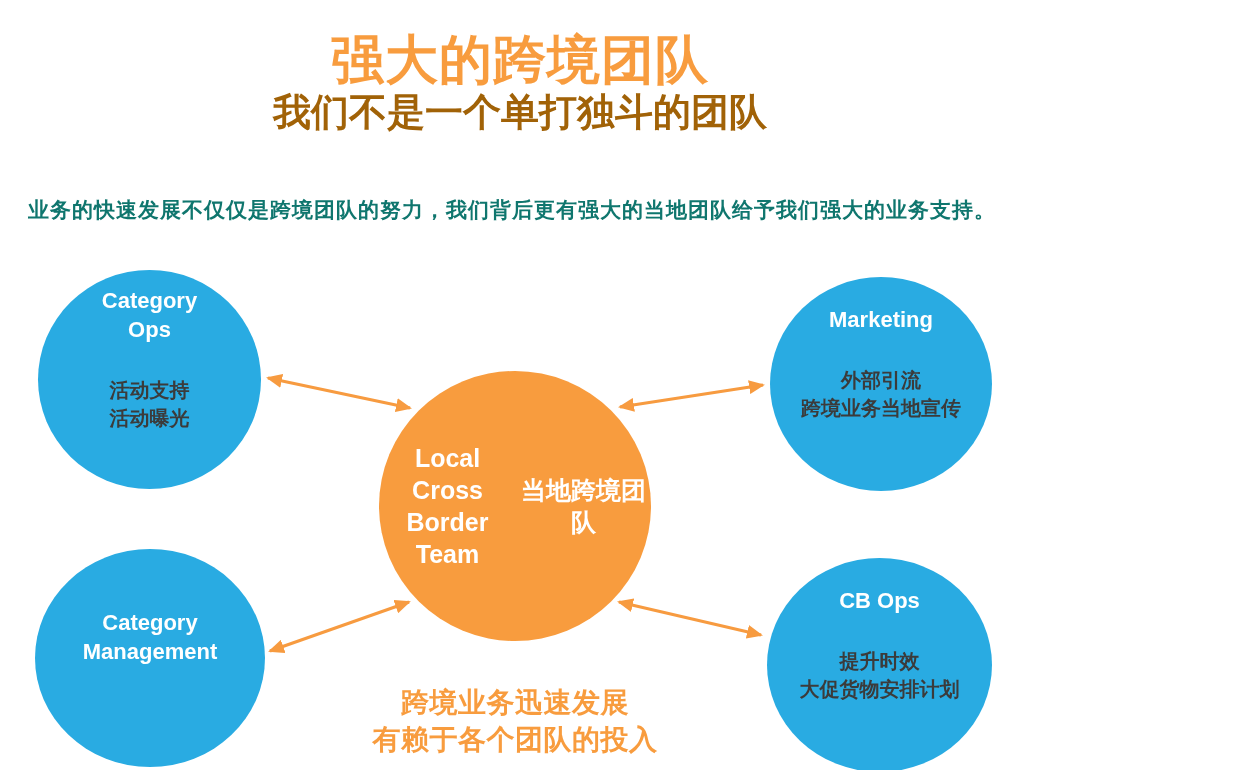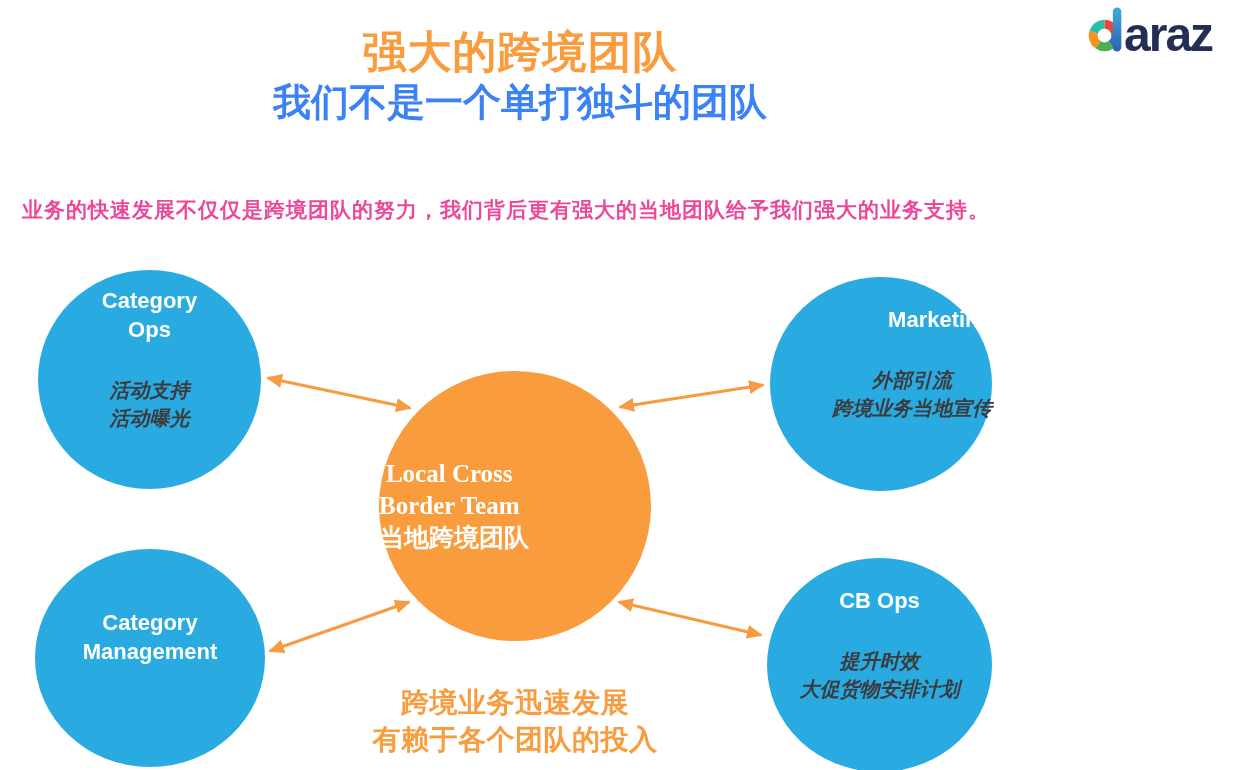--- a/index.html
+++ b/index.html
@@ -24,42 +24,41 @@
 
   
   .header {
     position: absolute;
     top: 32px; left: 0;
     width: 1040px;
     text-align: center;
   }
   .title {
     color: #F89C3E;
-    font-size: 44px;
+    font-size: 53px;
     font-weight: bold;
     letter-spacing: 1px;
     line-height: 1.05;
-    font-family: Liberation Mono, monospace;
   }
   .subtitle {
-    color: #3b82f6;
+    color: #a16207;
     font-size: 38px;
     font-weight: bold;
     letter-spacing: 0px;
     margin-top: 4px;
     line-height: 1.1;
   }
 
   
   .intro {
     position: absolute;
-    left: 22px; top: 196px;
+    left: 28px; top: 196px;
     font-size: 21px;
     font-weight: 600;
-    color: #ec4899;
+    color: #0f766e;
     letter-spacing: 1px;
   }
 
   
   .node {
     position: absolute;
     border-radius: 50%;
     background: #29ABE2;
     display: flex;
     flex-direction: column;
@@ -72,43 +71,41 @@
   .node .node-title {
     color: #ffffff;
     font-weight: bold;
     font-size: 22px;
     line-height: 1.3;
     white-space: pre-line;
   }
   .node .node-desc {
     margin-top: 32px;
     color: #3B3B3B;
-    font-style: italic;
     font-weight: bold;
     font-size: 20px;
     line-height: 1.4;
     white-space: pre-line;
   }
   .node-tl { left: 38px;  top: 270px; width: 223px; height: 219px; }
-  .node-tr { left: 770px; top: 277px; width: 222px; height: 214px; align-items: flex-end; }
+  .node-tr { left: 770px; top: 277px; width: 222px; height: 214px; }
   .node-bl { left: 35px;  top: 549px; width: 230px; height: 218px; }
   .node-br { left: 767px; top: 558px; width: 225px; height: 214px; }
 
   .center-node {
     position: absolute;
     left: 379px; top: 371px;
     width: 272px; height: 270px;
     border-radius: 50%;
     background: #F89C3E;
     display: flex;
-    flex-direction: column;
-    align-items: flex-start;
+    flex-direction: row;
+    align-items: center;
     justify-content: center;
     text-align: center;
-    font-family: Liberation Serif, serif;
   }
   .center-node .center-title-en {
     color: #ffffff;
     font-weight: bold;
     font-size: 25px;
     line-height: 1.28;
     white-space: pre-line;
   }
   .center-node .center-title-cn {
     color: #ffffff;
@@ -138,40 +135,20 @@
     letter-spacing: 0.5px;
     white-space: pre-line;
     margin-top: 29px;
   }
 </style>
 </head>
 <body>
 
 <div class="slide">
 
-  <div class="logo">
-    <svg width="138" height="47" viewBox="0 0 138 47">
-      <defs>
-        <linearGradient id="stemGrad" x1="0" y1="0" x2="0" y2="1">
-          <stop offset="0" stop-color="#3BAFD9"></stop>
-          <stop offset="1" stop-color="#2C5FB2"></stop>
-        </linearGradient>
-      </defs>
-
-      <g fill="none" stroke-width="9">
-        <path d="M16.5 18.2 A11.3 11.3 0 0 1 27.25 26.01" stroke="#E8453C"></path>
-        <path d="M27.25 26.01 A11.3 11.3 0 0 1 23.14 38.64" stroke="#2D6FC0"></path>
-        <path d="M23.14 38.64 A11.3 11.3 0 0 1 9.86 38.64" stroke="#4CAF50"></path>
-        <path d="M9.86 38.64 A11.3 11.3 0 0 1 5.75 26.01" stroke="#F7941E"></path>
-        <path d="M5.75 26.01 A11.3 11.3 0 0 1 16.5 18.2" stroke="#2BBFA4"></path>
-      </g>
-      <rect x="24.8" y="1.5" width="8.5" height="44" rx="4.2" fill="url(#stemGrad)"></rect>
-      <text x="36" y="45" font-size="48" font-weight="bold" letter-spacing="-2" fill="#242E54" font-family="Liberation Sans, sans-serif">araz</text>
-    </svg>
-  </div>
 
   <div class="header">
     <div class="title">强大的跨境团队</div>
     <div class="subtitle">我们不是一个单打独斗的团队</div>
   </div>
 
   <div class="intro">业务的快速发展不仅仅是跨境团队的努力，我们背后更有强大的当地团队给予我们强大的业务支持。</div>
 
   <svg class="arrows" width="1236" height="770" viewBox="0 0 1236 770">
     <defs>

